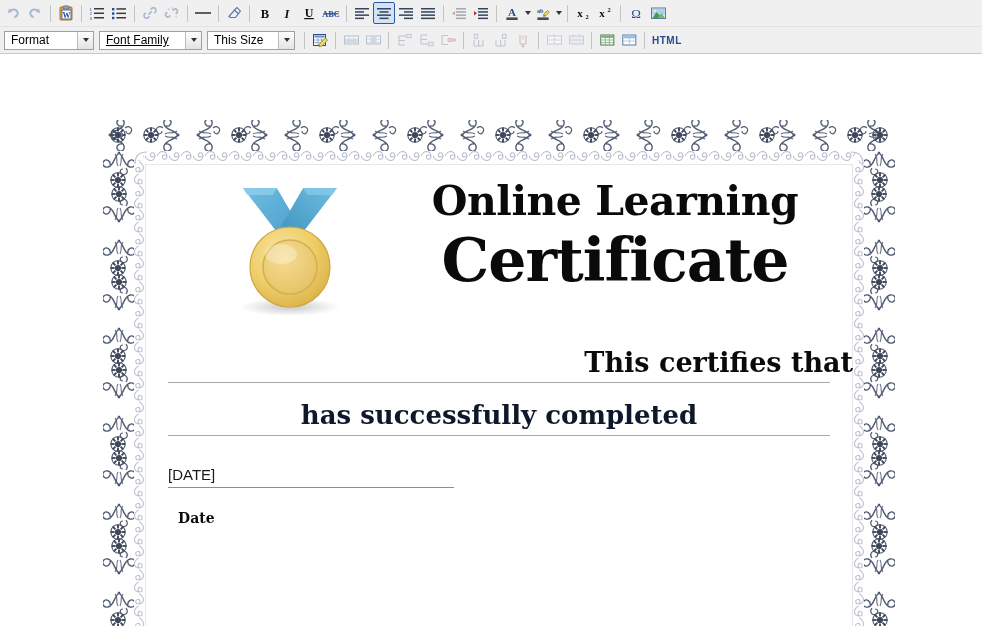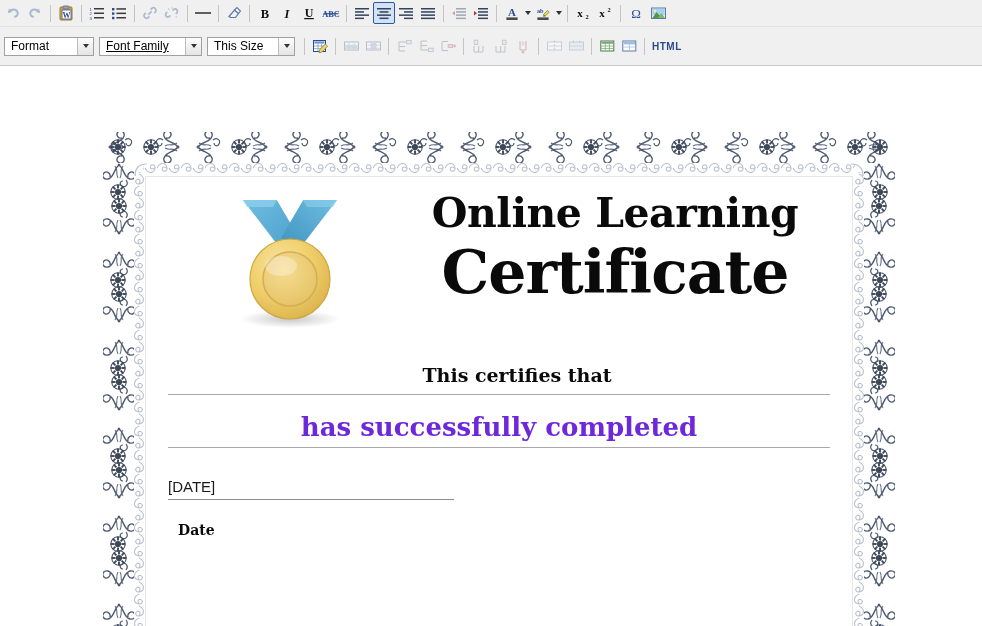--- a/index.html
+++ b/index.html
@@ -24,21 +24,21 @@
     box-sizing: border-box;
   }
   .tb-row {
     display: flex;
     align-items: center;
     height: 26px;
     padding: 0 2px;
     box-sizing: border-box;
   }
   .tb-row.row2 {
-    height: 39px;
+    height: 27px;
     border-top: 1px solid #e2e2e2;
   }
   .tb-btn {
     width: 22px;
     height: 22px;
     display: flex;
     align-items: center;
     justify-content: center;
     box-sizing: border-box;
     border: 1px solid transparent;
@@ -230,24 +230,24 @@
     color: #0a0a0a;
     white-space: nowrap;
     margin-top: 2px;
   }
 
   .body-block {
     position: relative;
     margin-top: 4px;
   }
   .certifies {
-    text-align: center;
+    text-align: right;
     font-family: "DejaVu Serif", "Liberation Serif", serif;
     font-weight: bold;
-    font-size: 19px;
+    font-size: 27px;
     line-height: 30px;
     color: #0a0a0a;
     margin-top: 14px;
     padding-left: 36px;
   }
   .field-line {
     text-align: center;
     font-family: "Liberation Sans", sans-serif;
     font-size: 15px;
     line-height: 20px;
@@ -258,21 +258,21 @@
     height: 0;
     border-top: 1px solid #a9a9a9;
     margin: 4px 23px 0 23px;
   }
   .completed {
     text-align: center;
     font-family: "DejaVu Serif", "Liberation Serif", serif;
     font-weight: bold;
     font-size: 26px;
     line-height: 32px;
-    color: #6d28d9;
+    color: #0f172a;
     margin-top: 16px;
   }
 
   .date-block {
     margin-top: 29px;
     margin-left: 23px;
     width: 286px;
   }
   .date-value {
     font-family: "Liberation Sans", sans-serif;

